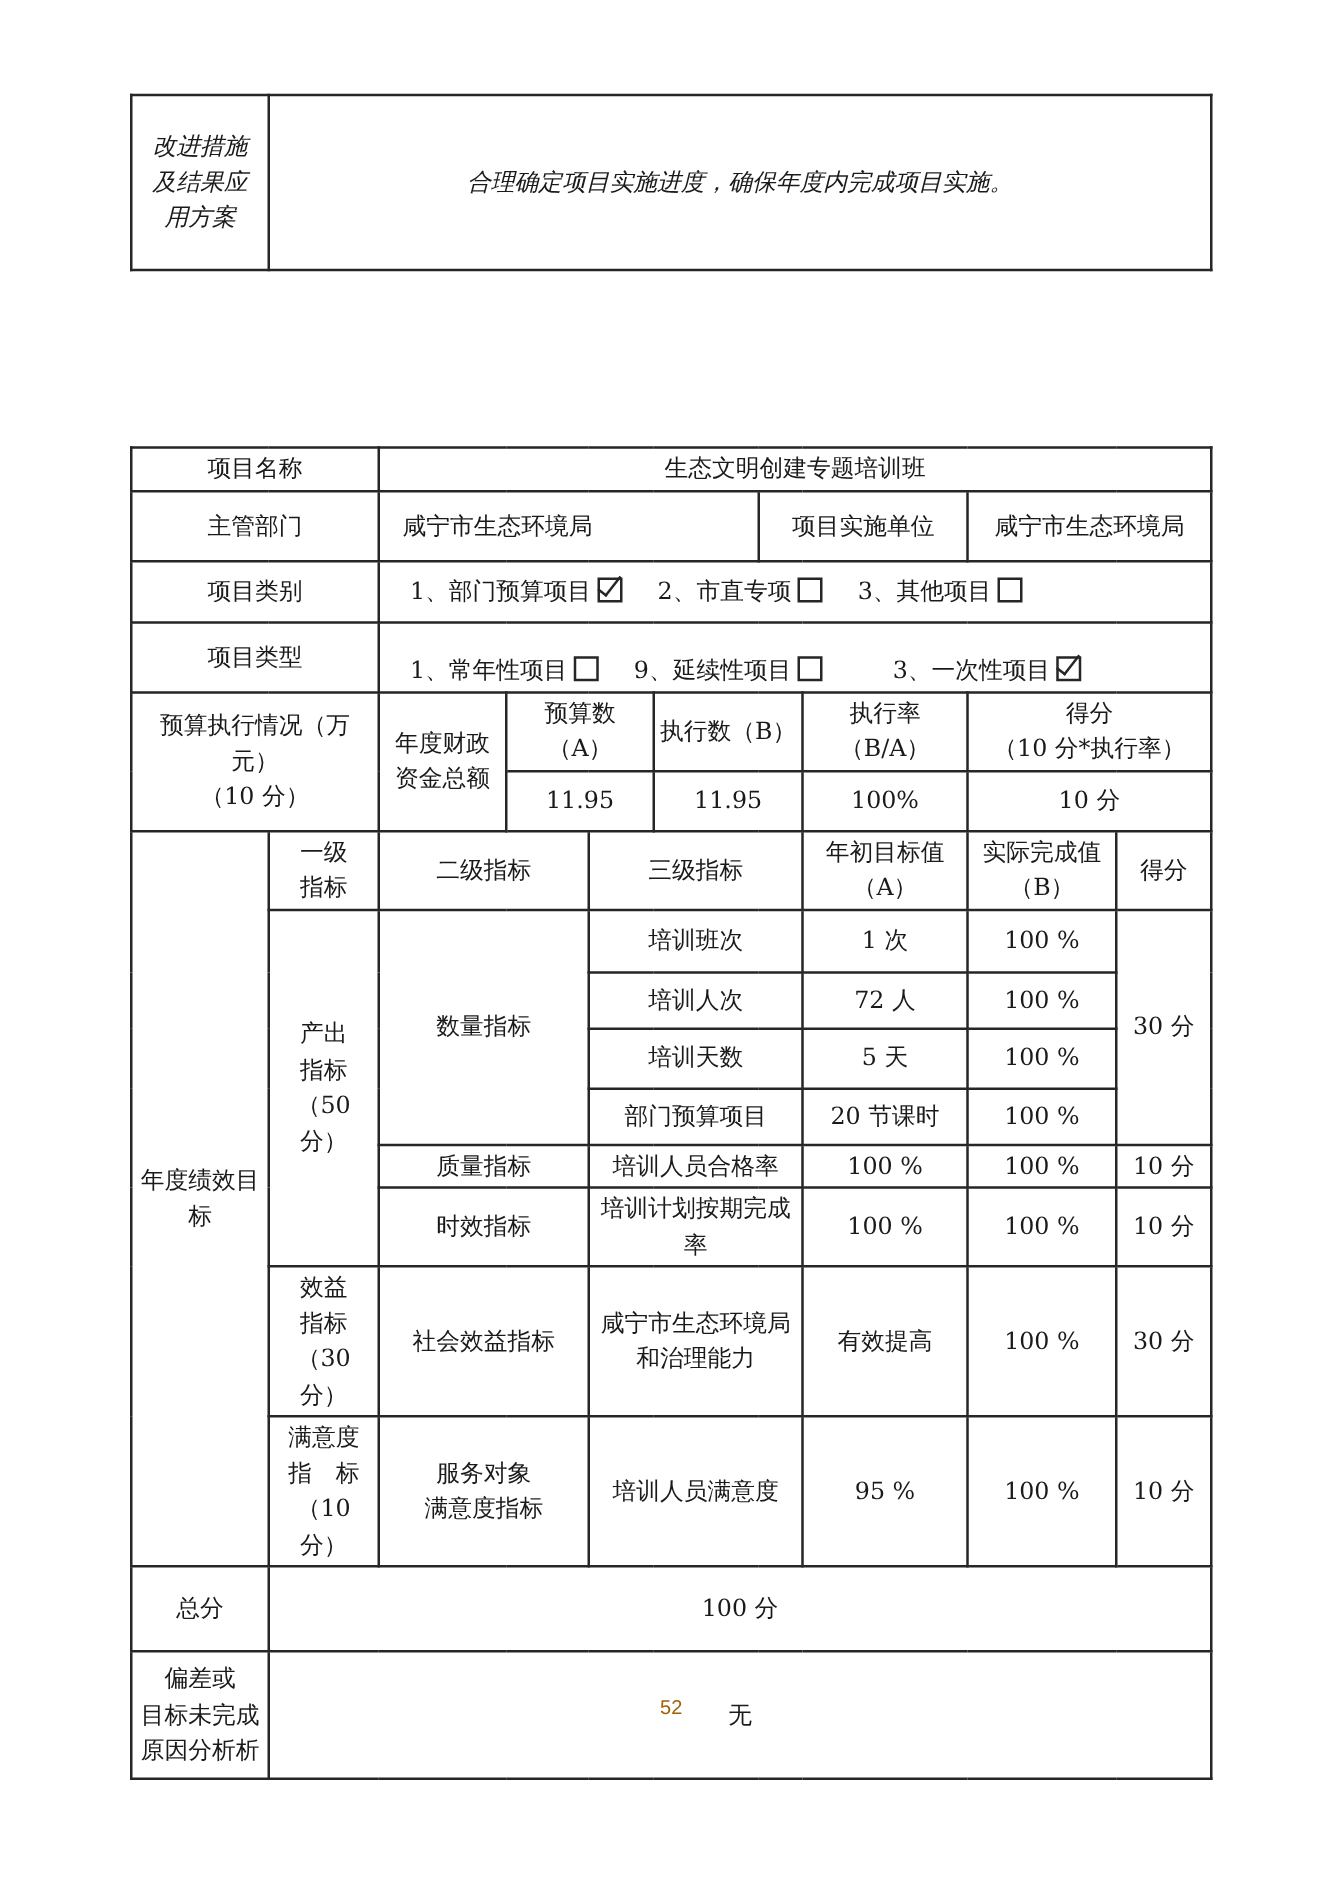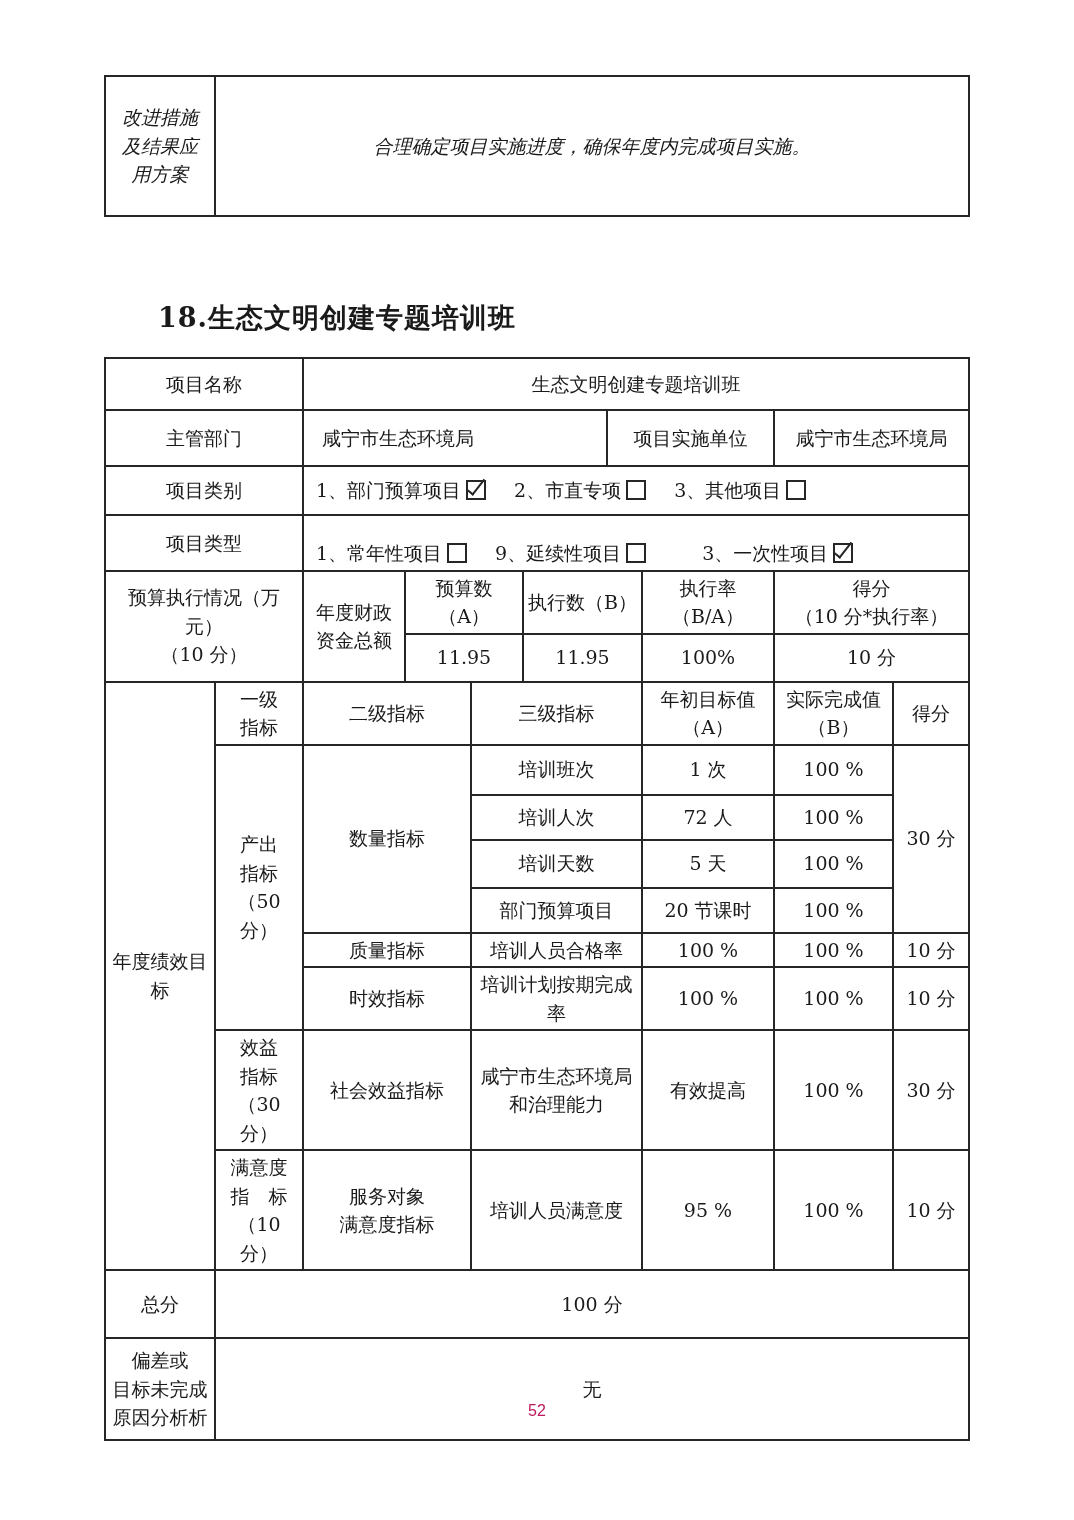--- a/index.html
+++ b/index.html
@@ -13,36 +13,36 @@
     font-size:19px; line-height:1.5; white-space:pre-line; padding:2px 4px;
     overflow:hidden;
   }
   .prev-table { position:absolute; left:104px; top:75px; width:864px;font-style:italic; }
   .main-table { position:absolute; left:104px; top:357px; width:864px; }
   .heading {
     position:absolute; left:158px; top:300px; margin:0;
     font-size:27px; font-weight:bold; letter-spacing:1px;
   }
   td.left { text-align:left; padding-left:18px; }
-  td.opts { text-align:left; padding-left:12px; white-space:normal;border-radius:17px; }
+  td.opts { text-align:left; padding-left:24px; white-space:normal;border-radius:17px; }
   .option { margin-right:28px; white-space:nowrap; display:inline-block; }
   .opts-wide .option:nth-child(3) { margin-left:28px;margin-top:21px; }
   .cbox {
     display:inline-block; width:16px; height:16px; border:2px solid #262626;
     position:relative; margin-left:5px; vertical-align:-3px; background:#fff;
   }
   .cbox.checked::after {
     content:""; position:absolute; left:3px; top:-7px; width:7px; height:18px;
     border-right:2px solid #262626; border-bottom:2px solid #262626;
     transform:rotate(38deg);
   }
   .page-num {
-    position:absolute; left:0; top:1402px; width:100%; text-align:center;
+    position:absolute; left:0; top:1358px; width:100%; text-align:center;
     font-size:16px; font-family:"Liberation Sans","DejaVu Sans",sans-serif;
-    color:#be185d;
+    color:#a16207;
   }
 </style>
 </head>
 <body>
 
 <div class="page">
 
   <table class="prev-table">
     <colgroup>
         <col style="width:110px">
@@ -51,38 +51,37 @@
     <tbody>
         <tr style="height:140px">
       <td>改进措施
 及结果应
 用方案</td>
       <td>合理确定项目实施进度，确保年度内完成项目实施。</td>
     </tr>
   </tbody>
     </table>
 
-  <h2 class="heading">18.生态文明创建专题培训班</h2>
 
   <table class="main-table">
     <colgroup>
       <col style="width:110px">
         <col style="width:88px">
         <col style="width:102px">
       <col style="width:66px">
         <col style="width:52px">
         <col style="width:84px">
       <col style="width:35px">
         <col style="width:132px">
         <col style="width:119px">
       <col style="width:76px">
     </colgroup>
 
     <tbody>
-        <tr style="height:52px">
+        <tr style="height:35px">
       <td colspan="2">项目名称</td>
       <td colspan="8">生态文明创建专题培训班</td>
     </tr>
 
     <tr style="height:56px">
       <td colspan="2">主管部门</td>
       <td colspan="4" class="left">咸宁市生态环境局</td>
       <td colspan="2">项目实施单位</td>
       <td colspan="2">咸宁市生态环境局</td>
     </tr>

